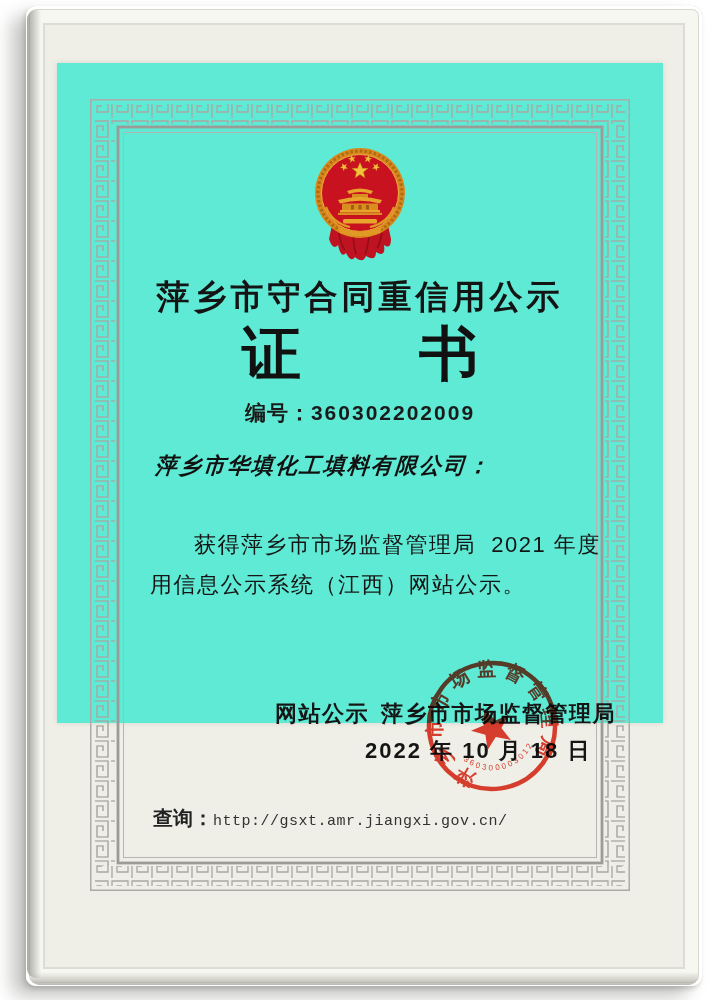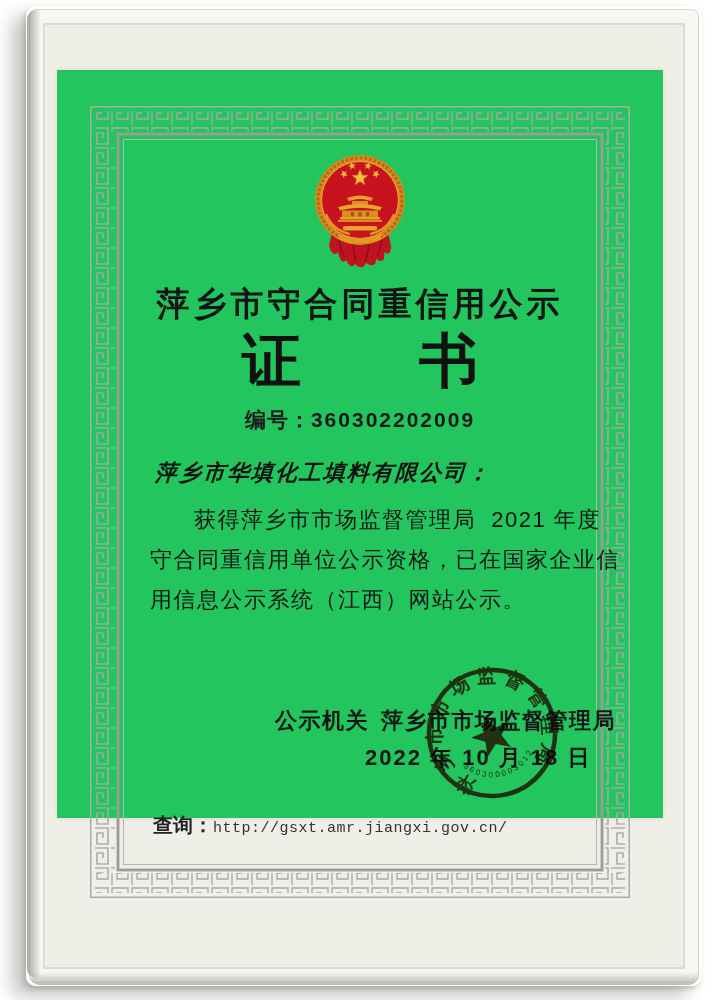--- a/index.html
+++ b/index.html
@@ -14,41 +14,41 @@
                     inset 0 0 0 4px #d8d8d0,
                     inset 0 0 0 17px #f7f7f2,
                     inset 0 0 0 19px #dcdcd4;}
   .frame::before{content:"";position:absolute;left:1px;top:4px;bottom:8px;width:14px;
          background:linear-gradient(90deg,rgba(140,140,132,.75),rgba(140,140,132,0));
          border-radius:9px 0 0 9px;}
   .frame::after{content:"";position:absolute;left:4px;right:4px;bottom:1px;height:13px;
          background:linear-gradient(0deg,rgba(170,170,160,.8),rgba(170,170,160,0));
          border-radius:0 0 9px 9px;}
   
-  .paper{position:absolute;left:31px;top:64px;width:606px;height:748px;background:#22c55e;
+  .paper{position:absolute;left:31px;top:57px;width:606px;height:660px;background:#5eead4;
          box-shadow:0 0 6px rgba(0,0,0,.10);}
   .deco{position:absolute;left:33px;top:36px;width:540px;height:792px;}
   
   .emblem{position:absolute;left:251px;top:84px;width:104px;height:120px;}
   .title{position:absolute;left:0;top:212px;width:100%;text-align:center;
          font-family:"Liberation Serif",serif;font-weight:bold;font-size:33px;color:#141414;
          letter-spacing:4px;white-space:pre;}
   .certword{position:absolute;left:0;top:252px;width:100%;text-align:center;
          font-family:"Liberation Serif",serif;font-weight:bold;font-size:59px;color:#111;
          white-space:pre;}
   .serial{position:absolute;left:0;top:336px;width:100%;text-align:center;font-size:21px;
          color:#1a1a1a;font-weight:bold;letter-spacing:1px;}
   .serial .num{letter-spacing:2px;text-align:center;}
   .recipient{position:absolute;left:98px;top:388px;font-size:22px;font-weight:bold;color:#111;
          font-family:"Liberation Serif",serif;font-style:italic;transform:skewX(-4deg);
          letter-spacing:2px;}
   .bodytext{position:absolute;left:93px;top:430px;width:446px;font-size:22px;color:#151515;
          line-height:40px;letter-spacing:1.5px;}
   .bodytext .line{white-space:pre;}
-  .bodytext .line:first-child{text-indent:2em;}
+  .bodytext .line:first-child{text-indent:2em;margin-top:32px;}
   .issuer{position:absolute;left:218px;top:636px;font-size:22px;color:#151515;
          font-weight:bold;letter-spacing:1.5px;white-space:pre;}
   .issuer .name{margin-left:12px;}
   .dateline{position:absolute;left:308px;top:673px;font-size:22px;color:#151515;
          font-weight:bold;letter-spacing:2px;white-space:pre;}
   .seal{position:absolute;left:350px;top:578px;width:170px;height:170px;z-index:5;
         mix-blend-mode:multiply;opacity:.92;}
   .query{position:absolute;left:96px;top:742px;font-size:20px;color:#222;font-weight:bold;text-align:center;}
   .query .url{font-family:"Liberation Mono",monospace;font-weight:normal;font-size:15px;
         letter-spacing:.5px;color:#333;}
@@ -112,25 +112,24 @@
 
       <div class="title">萍乡市守合同重信用公示</div>
       <div class="certword">证　　书</div>
 
       <div class="serial"><span>编号：</span><span class="num">360302202009</span></div>
 
       <div class="recipient">萍乡市华填化工填料有限公司：</div>
 
       <div class="bodytext">
         <div class="line">获得萍乡市市场监督管理局  2021 年度</div>
-        <div class="line">守合同重信用单位公示资格，已在国家企业信</div>
         <div class="line">用信息公示系统（江西）网站公示。</div>
       </div>
 
-      <div class="issuer"><span>公示机关</span><span class="name">萍乡市市场监督管理局</span></div>
+      <div class="issuer"><span>网站公示</span><span class="name">萍乡市市场监督管理局</span></div>
 
       <div class="dateline">2022 年 10 月 18 日</div>
 
       <div class="query"><span>查询：</span><span class="url">http://gsxt.amr.jiangxi.gov.cn/</span></div>
 
       <svg class="seal" viewBox="0 0 170 170">
         <defs>
           <path id="sealArc" d="M85,136 a51,51 0 1 1 0.1,0"></path>
           <path id="sealNum" d="M48,110 A45,45 0 0 0 122,110"></path>
         </defs>

